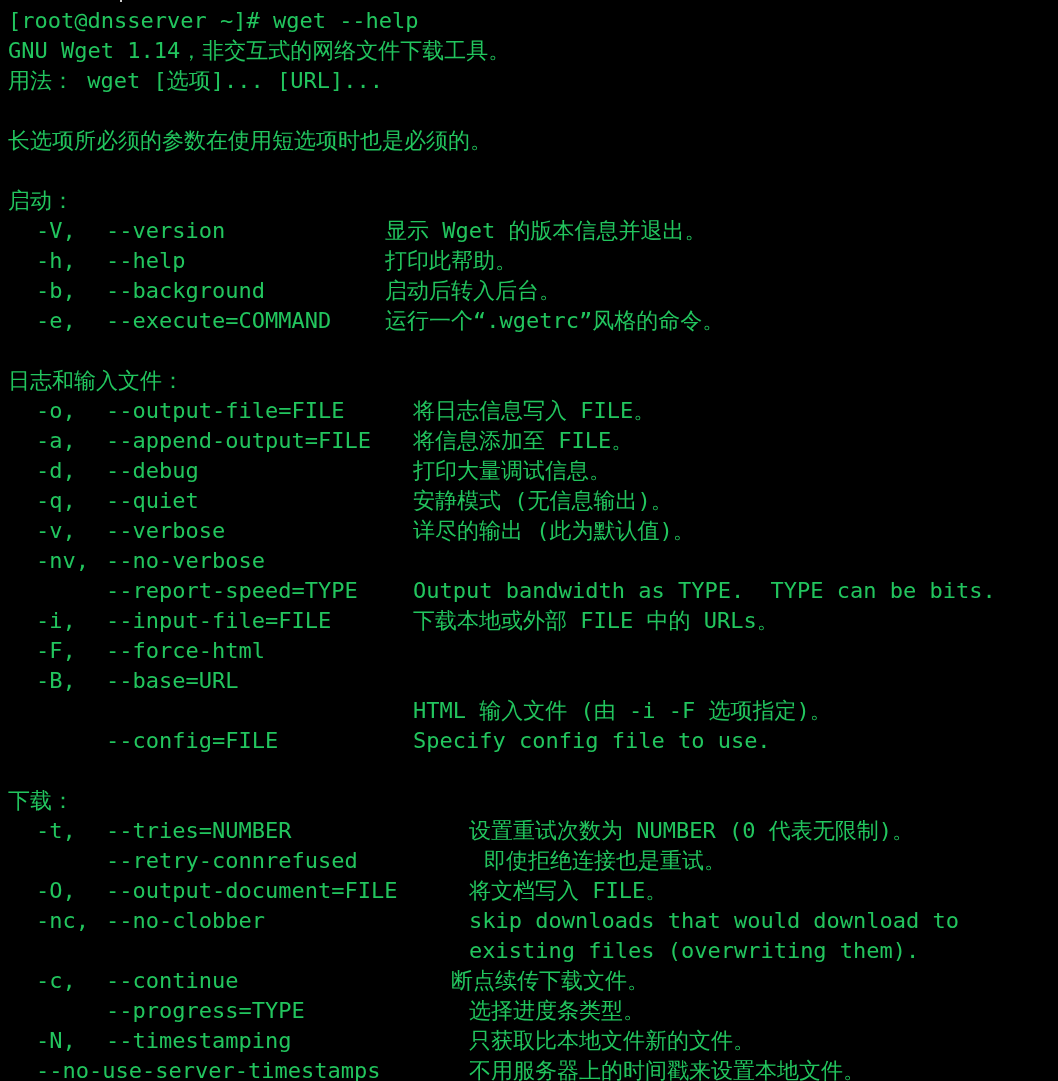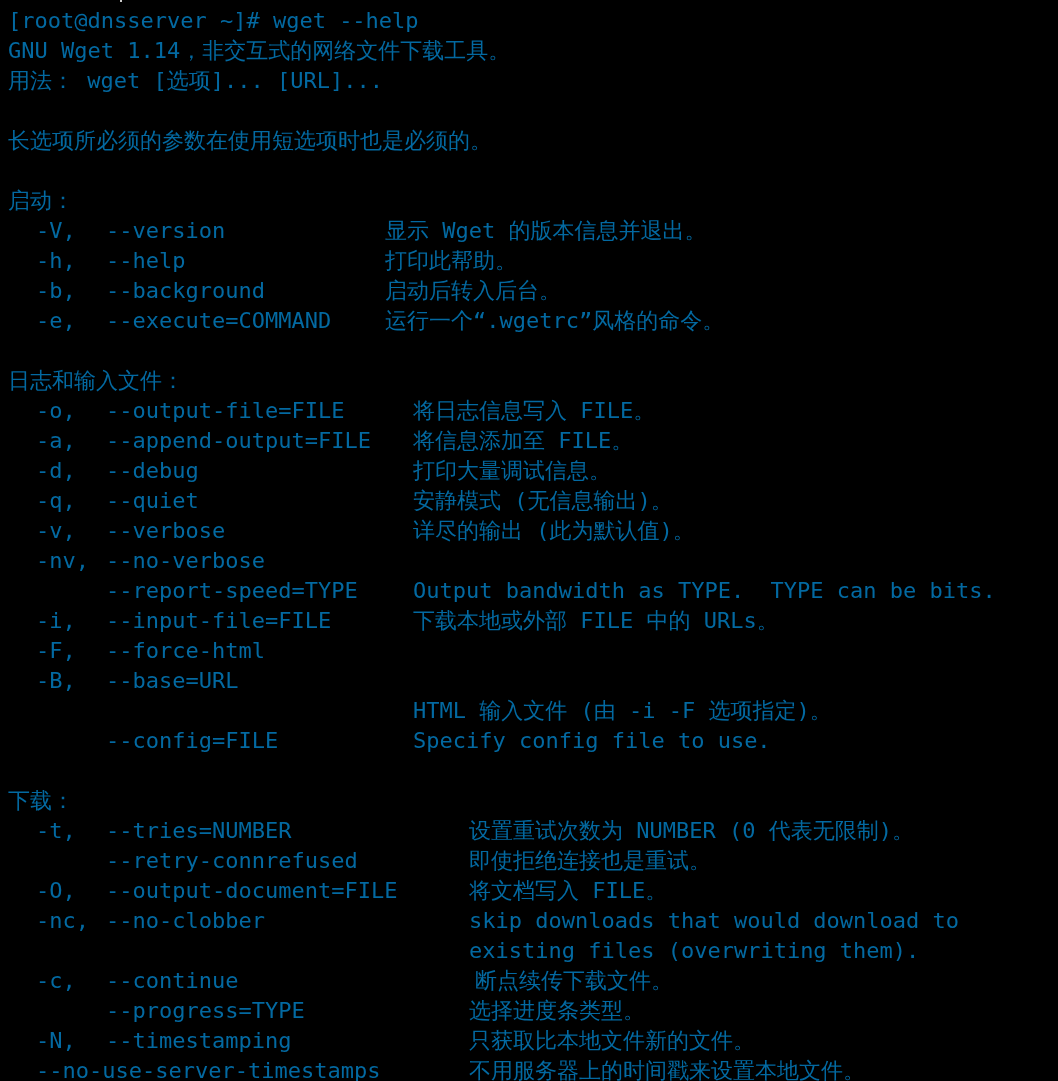--- a/index.html
+++ b/index.html
@@ -1,17 +1,17 @@
 <!DOCTYPE html>
 <html><head>
 <meta charset="utf-8">
 <style>
   html, body { margin:0; padding:0; background:#000; }
   body { width:1058px; height:1081px; overflow:hidden; position:relative; }
-  .term { position:absolute; left:0; top:0; width:1058px; height:1081px; background:#000; color:#0369a1;
+  .term { position:absolute; left:0; top:0; width:1058px; height:1081px; background:#000; color:#22c55e;
     font-family:"DejaVu Sans Mono","Liberation Mono",monospace; font-size:22px;text-align:center; }
   .line { position:absolute; height:30px; line-height:30px; white-space:pre; }
   .seg { position:absolute; top:0; white-space:pre; }
   .cursor-top { position:absolute; left:120px; top:-8px; width:2px; height:10px; background:#ccc; }
 </style>
 </head>
 <body>
 
 <div class="term">
   <div class="cursor-top"></div>
@@ -100,39 +100,39 @@
   </div>
 
   <div class="line" style="top:786px;left:8px">下载：</div>
   <div class="line" style="top:816px;left:0;width:1058px">
     <span class="seg" style="left:36px">-t,</span>
     <span class="seg" style="left:106px">--tries=NUMBER</span>
     <span class="seg" style="left:469px">设置重试次数为 NUMBER (0 代表无限制)。</span>
   </div>
   <div class="line" style="top:846px;left:0;width:852px">
     <span class="seg" style="left:106px">--retry-connrefused</span>
-    <span class="seg" style="left:469px">即使拒绝连接也是重试。</span>
+    <span class="seg" style="left:484px">即使拒绝连接也是重试。</span>
   </div>
   <div class="line" style="top:876px;left:0;width:1058px">
     <span class="seg" style="left:36px">-O,</span>
     <span class="seg" style="left:106px">--output-document=FILE</span>
     <span class="seg" style="left:469px">将文档写入 FILE。</span>
   </div>
   <div class="line" style="top:906px;left:0;width:1036px">
     <span class="seg" style="left:36px">-nc,</span>
     <span class="seg" style="left:106px">--no-clobber</span>
     <span class="seg" style="left:469px">skip downloads that would download to</span>
   </div>
   <div class="line" style="top:936px;left:0;width:1058px">
     <span class="seg" style="left:469px">existing files (overwriting them).</span>
   </div>
   <div class="line" style="top:966px;left:0;width:1058px">
     <span class="seg" style="left:36px">-c,</span>
     <span class="seg" style="left:106px">--continue</span>
-    <span class="seg" style="left:475px">断点续传下载文件。</span>
+    <span class="seg" style="left:451px">断点续传下载文件。</span>
   </div>
   <div class="line" style="top:996px;left:0;width:1058px">
     <span class="seg" style="left:106px">--progress=TYPE</span>
     <span class="seg" style="left:469px">选择进度条类型。</span>
   </div>
   <div class="line" style="top:1026px;left:0;width:1058px">
     <span class="seg" style="left:36px">-N,</span>
     <span class="seg" style="left:106px">--timestamping</span>
     <span class="seg" style="left:469px">只获取比本地文件新的文件。</span>
   </div>

